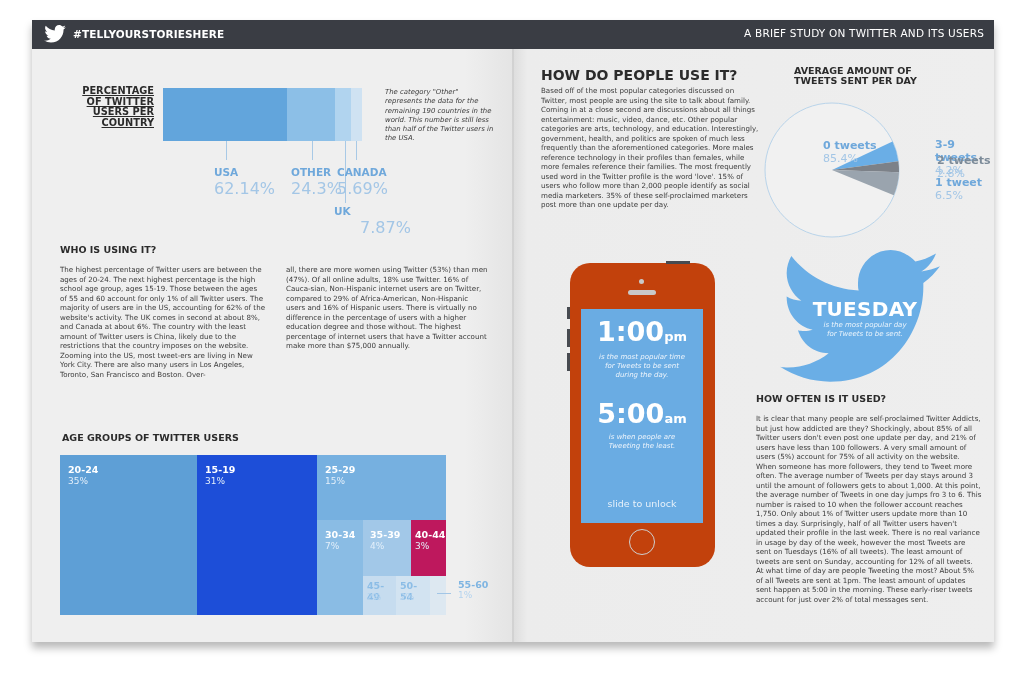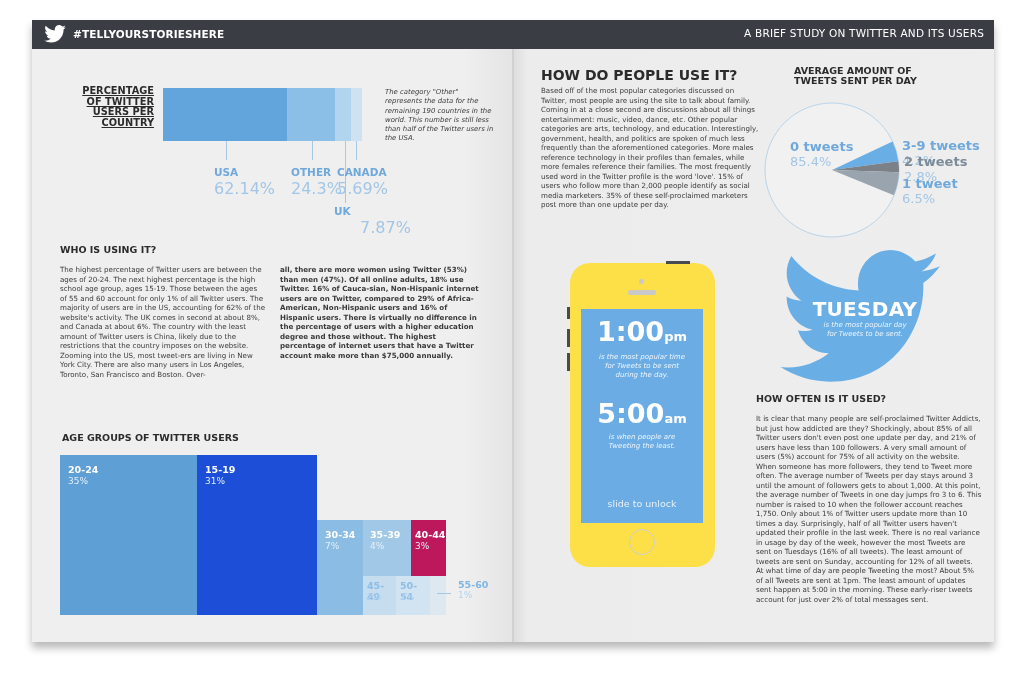--- a/index.html
+++ b/index.html
@@ -22,37 +22,37 @@
   .country-bar{left:131px;top:68px;height:53px;display:flex;}
   .country-bar div{height:100%;}
   .country-note{left:353px;top:68px;width:112px;font-size:6.9px;line-height:9.3px;font-style:italic;color:#3a3a3a;}
   .leader{position:absolute;width:1px;background:#a8c9e6;}
   .clabel{position:absolute;color:#6fa8db;font-weight:bold;font-size:10.5px;}
   .cval{position:absolute;color:#a3c6e6;font-size:16px;}
 
   
   .who-title{left:28px;top:224px;font-size:9.5px;}
   .who-col1{left:28px;top:245px;width:206px;}
-  .who-col2{left:248px;top:245px;width:202px;font-weight:bold;}
+  .who-col2{left:254px;top:245px;width:202px;}
 
   
   .age-title{left:30px;top:412px;font-size:9.5px;}
   .tm{position:absolute;}
   .tm .lbl{position:absolute;left:8px;top:9px;font-weight:bold;font-size:9.5px;color:#ffffff;line-height:11px;}
   .tm .val{position:absolute;left:8px;top:21px;font-size:9px;color:#e3effa;line-height:11px;}
 
   
   .how-title{left:509px;top:47px;font-size:14px;}
   .how-text{left:509px;top:66px;width:218px;}
   .avg-title{left:762px;top:46px;width:140px;text-align:left;font-size:9.5px;line-height:10px;}
   .pie{left:730px;top:80px;width:140px;height:140px;}
-  .pielabel{position:absolute;font-size:13px;font-weight:bold;color:#6fa8db;}
+  .pielabel{position:absolute;font-size:11px;font-weight:bold;color:#6fa8db;margin-left:33px;}
   .pielabel .pv{font-weight:normal;color:#a3c6e6;}
 
-  .phone{left:538px;top:243px;width:145px;height:304px;background:#fde047;border-radius:20px;}
+  .phone{left:538px;top:243px;width:145px;height:304px;background:#c2410c;border-radius:20px;}
   .phone .side-btn{position:absolute;background:#474a50;}
   .phone .speaker{position:absolute;left:58px;top:27px;width:28px;height:5px;background:#c9c9c9;border-radius:3px;}
   .phone .cam{position:absolute;left:69px;top:16px;width:5px;height:5px;background:#c9c9c9;border-radius:50%;}
   .phone .screen{position:absolute;left:11px;top:46px;width:122px;height:214px;background:#6aace3;}
   .phone .home{position:absolute;left:59px;top:266px;width:24px;height:24px;border:1.5px solid #cfcfcf;border-radius:50%;}
   .screen .time{position:absolute;left:0;width:122px;text-align:center;color:#ffffff;font-weight:bold;font-size:27px;line-height:30px;}
   .screen .time .ampm{font-size:13px;}
   .screen .cap{position:absolute;left:0;width:122px;text-align:center;color:#eef5fc;font-style:italic;font-size:7px;line-height:9px;}
   .screen .unlock{position:absolute;left:0;width:122px;top:189px;text-align:center;color:#e7f1fa;font-size:9.5px;}
 
@@ -110,20 +110,24 @@
   <div class="abs body-text who-col2">all, there are more women using Twitter (53%) than men (47%). Of all online adults, 18% use Twitter. 16% of Cauca-sian, Non-Hispanic internet users are on Twitter, compared to 29% of Africa-American, Non-Hispanic users and 16% of Hispanic users. There is virtually no difference in the percentage of users with a higher education degree and those without. The highest percentage of internet users that have a Twitter account make more than $75,000 annually.</div>
 
   <h3 class="abs age-title">AGE GROUPS OF TWITTER USERS</h3>
   <div class="tm" style="left:28px;top:435px;width:137px;height:160px;background:#5e9fd6;">
     <span class="lbl">20-24</span>
     <span class="val">35%</span>
   </div>
   <div class="tm" style="left:165px;top:435px;width:120px;height:160px;background:#1d4ed8;">
     <span class="lbl">15-19</span>
     <span class="val">31%</span>
+  </div>
+  <div class="tm" style="left:285px;top:435px;width:129px;height:65px;background:#76b0e0;">
+    <span class="lbl">25-29</span>
+    <span class="val">15%</span>
   </div>
   <div class="tm" style="left:285px;top:500px;width:46px;height:95px;background:#8abce4;">
     <span class="lbl">30-34</span>
     <span class="val">7%</span>
   </div>
   <div class="tm" style="left:331px;top:500px;width:48px;height:56px;background:#a2c8e8;">
     <span class="lbl" style="left:7px;">35-39</span>
     <span class="val" style="left:7px;">4%</span>
   </div>
   <div class="tm" style="left:379px;top:500px;width:35px;height:56px;background:#be185d;">

